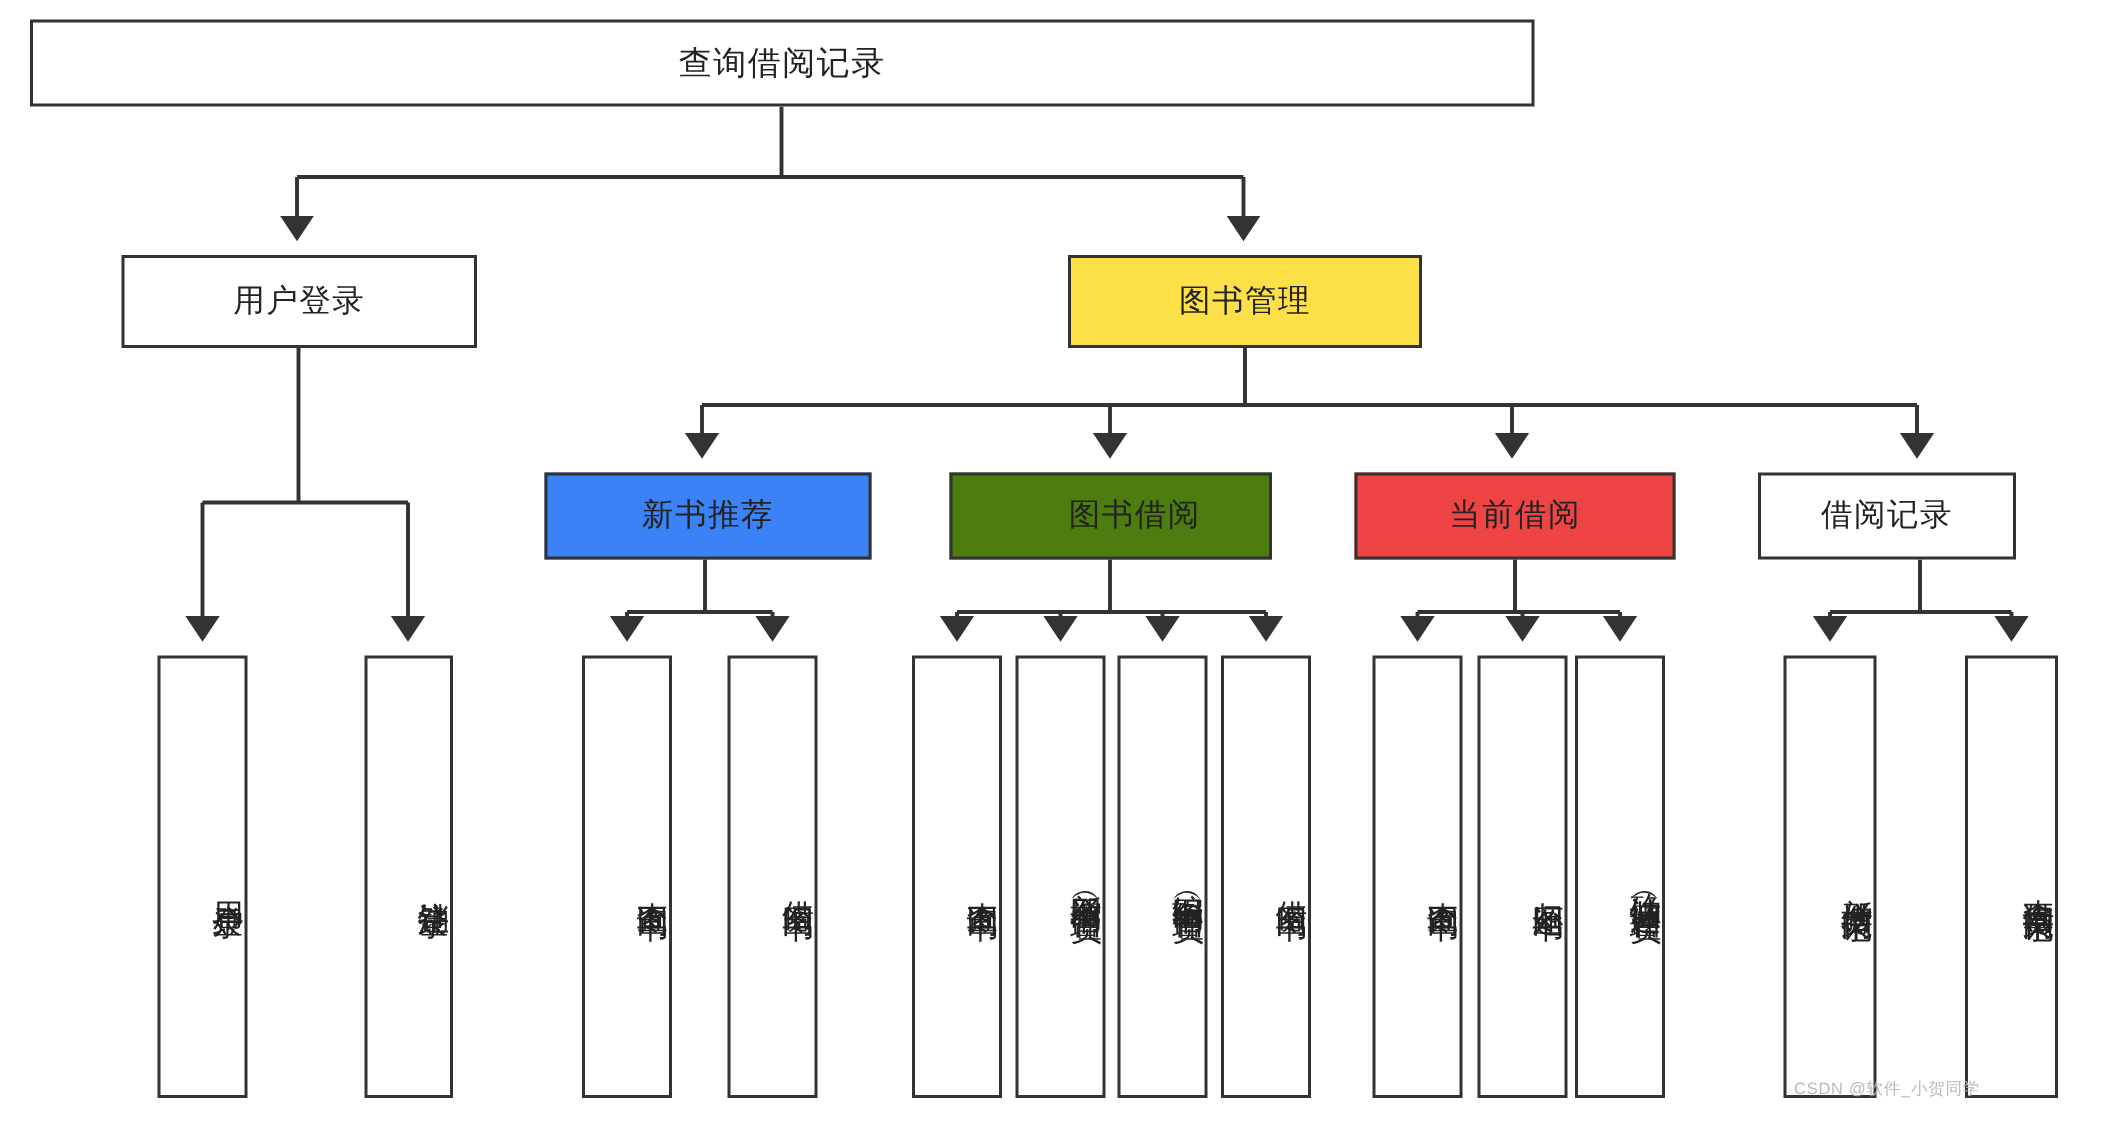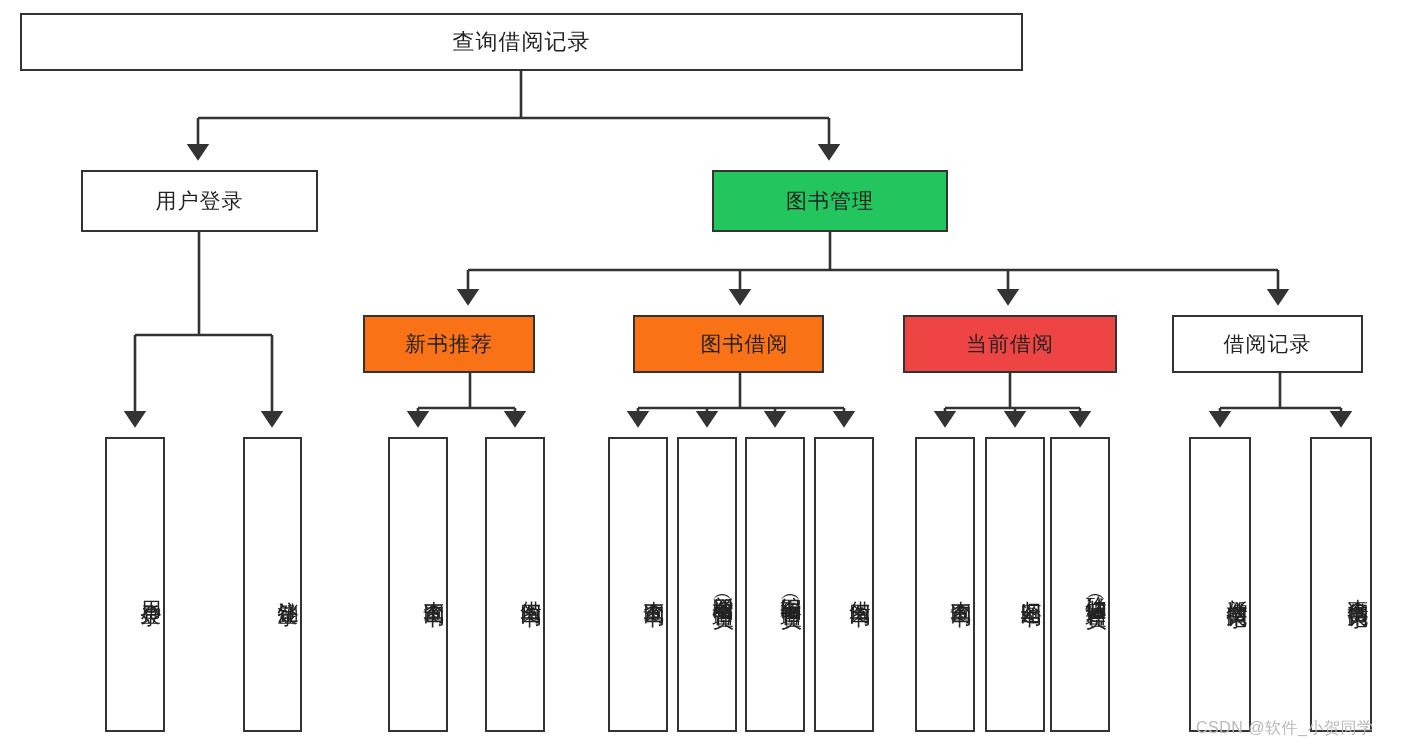--- a/index.html
+++ b/index.html
@@ -50,21 +50,21 @@
     padding-top: 6px;
     align-items: flex-start;
     justify-content: center;
   }
   .node.root {
     font-size: 22px;
     border-width: 2px;
   }
   .watermark {
     position: absolute;
-    font-size: 16px;
+    font-size: 11px;
     color: #b9b9b9;
     white-space: nowrap;
     letter-spacing: 0.5px;
   }
 </style>
 </head>
 <body>
 
 <div id="canvas" style="background: rgb(255, 255, 255);">
 
@@ -114,26 +114,26 @@
       <path d="M 1280 373 L 1280 408"></path>
       <path d="M 1220 408 L 1341 408"></path>
       <path d="M 1220 408 L 1220 419" marker-end="url(#arrow)"></path>
       <path d="M 1341 408 L 1341 419" marker-end="url(#arrow)"></path>
     </g>
   </svg>
 
   <div class="node h root" style="left: 20px; top: 13px; width: 1003px; height: 58px; border-color: rgb(51, 51, 51); background: rgb(255, 255, 255);">查询借阅记录</div>
 
   <div class="node h" style="left: 81px; top: 170px; width: 237px; height: 62px; border-color: rgb(51, 51, 51); background: rgb(255, 255, 255);">用户登录</div>
-  <div class="node h" style="left: 712px; top: 170px; width: 236px; height: 62px; border-color: rgb(51, 51, 51); background: #22c55e;">图书管理</div>
+  <div class="node h" style="left: 712px; top: 170px; width: 236px; height: 62px; border-color: rgb(51, 51, 51); background: #fde047;">图书管理</div>
 
-  <div class="node h" style="left: 363px; top: 315px; width: 172px; height: 58px; border-color: rgb(51, 51, 51); background: #f97316;">新书推荐</div>
-  <div class="node h" style="left: 633px; top: 315px; width: 191px; height: 58px; border-color: rgb(51, 51, 51); background: #f97316; padding-left: 32px;">图书借阅</div>
+  <div class="node h" style="left: 363px; top: 315px; width: 218px; height: 58px; border-color: rgb(51, 51, 51); background: #3b82f6;">新书推荐</div>
+  <div class="node h" style="left: 633px; top: 315px; width: 215px; height: 58px; border-color: rgb(51, 51, 51); background: #4d7c0f; padding-left: 32px;">图书借阅</div>
   <div class="node h" style="left: 903px; top: 315px; width: 214px; height: 58px; border-color: rgb(51, 51, 51); background: #ef4444;">当前借阅</div>
-  <div class="node h" style="left: 1172px; top: 315px; width: 191px; height: 58px; border-color: rgb(51, 51, 51); background: rgb(255, 255, 255);">借阅记录</div>
+  <div class="node h" style="left: 1172px; top: 315px; width: 172px; height: 58px; border-color: rgb(51, 51, 51); background: rgb(255, 255, 255);">借阅记录</div>
 
   <div class="node v" style="left: 105px; top: 437px; width: 60px; height: 295px; border-color: rgb(51, 51, 51); background: rgb(255, 255, 255);">用户登录</div>
   <div class="node v" style="left: 243px; top: 437px; width: 59px; height: 295px; border-color: rgb(51, 51, 51); background: rgb(255, 255, 255);">注销登录</div>
   <div class="node v" style="left: 388px; top: 437px; width: 60px; height: 295px; border-color: rgb(51, 51, 51); background: rgb(255, 255, 255);">查询图书</div>
   <div class="node v" style="left: 485px; top: 437px; width: 60px; height: 295px; border-color: rgb(51, 51, 51); background: rgb(255, 255, 255);">借阅图书</div>
   <div class="node v" style="left: 608px; top: 437px; width: 60px; height: 295px; border-color: rgb(51, 51, 51); background: rgb(255, 255, 255);">查询图书</div>
   <div class="node v" style="left: 677px; top: 437px; width: 60px; height: 295px; border-color: rgb(51, 51, 51); background: rgb(255, 255, 255);">新增图书（管理员）</div>
   <div class="node v" style="left: 745px; top: 437px; width: 60px; height: 295px; border-color: rgb(51, 51, 51); background: rgb(255, 255, 255);">编辑图书（管理员）</div>
   <div class="node v" style="left: 814px; top: 437px; width: 60px; height: 295px; border-color: rgb(51, 51, 51); background: rgb(255, 255, 255);">借阅图书</div>
   <div class="node v" style="left: 915px; top: 437px; width: 60px; height: 295px; border-color: rgb(51, 51, 51); background: rgb(255, 255, 255);">查询图书</div>

